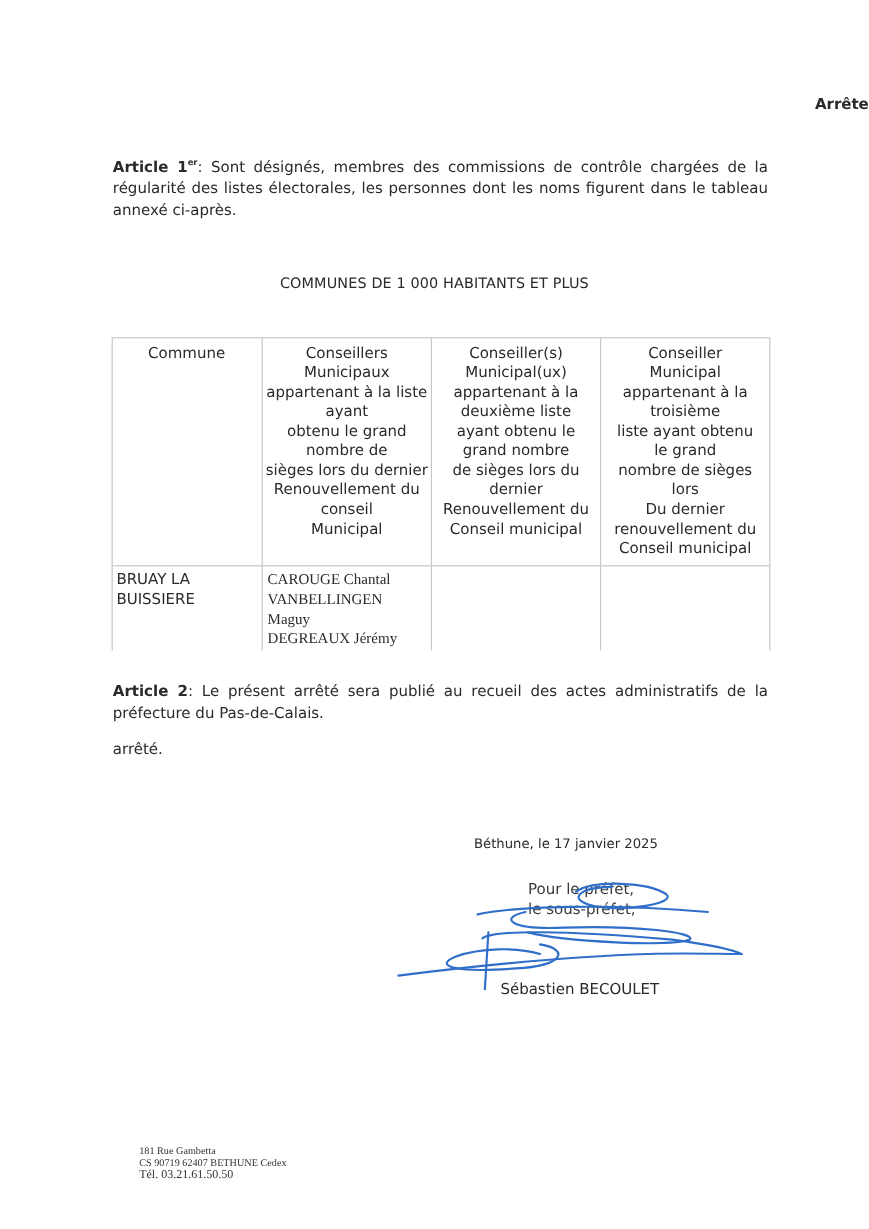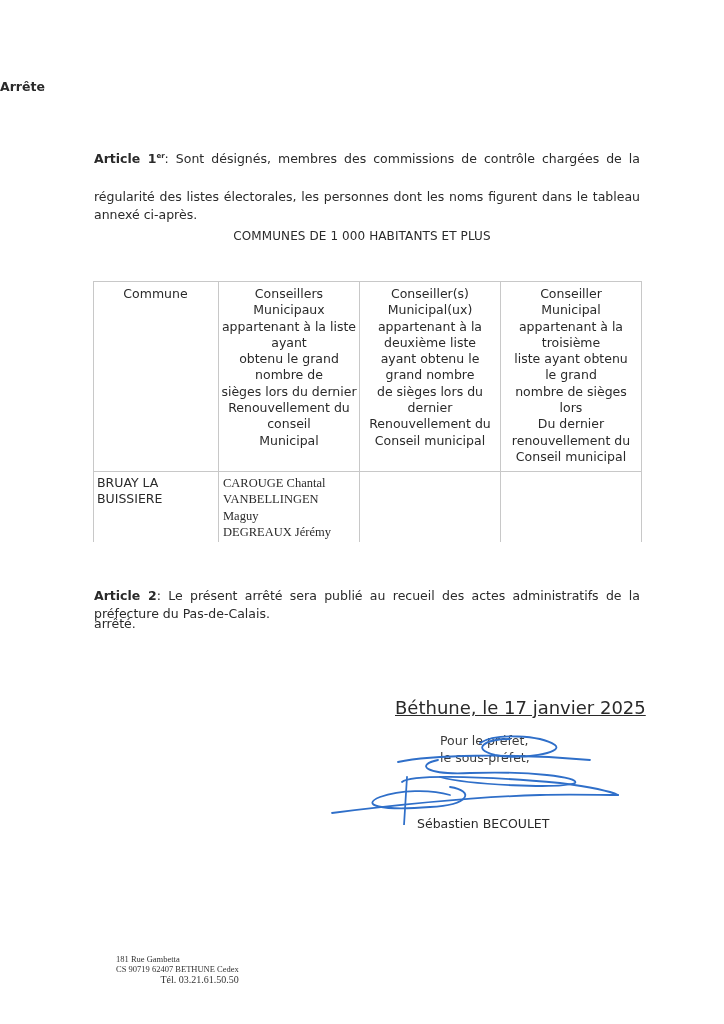--- a/index.html
+++ b/index.html
@@ -1,35 +1,35 @@
 <!DOCTYPE html>
 <html><head>
 <meta charset="utf-8">
 <style>
   html, body { margin: 0; padding: 0; background: #ffffff; }
   body { width: 724px; height: 1024px; position: relative; overflow: hidden;
          font-family: "DejaVu Sans", sans-serif; color: #2a2a2a; }
   .abs { position: absolute; }
-  .title { left: 0; width: 724px; top: 79px; text-align: left; font-weight: bold; font-size: 12.5px; }
+  .title { left: 0; width: 724px; top: 79px; text-align: right; font-weight: bold; font-size: 12.5px; }
   .para { left: 94px; width: 546px; font-size: 12.5px; line-height: 18px; text-align: justify; }
   .para b { font-weight: bold; }
-  .justify-last { text-align-last: justify; margin-top: 20px; }
+  .justify-last { text-align-last: justify; }
   .table-title { left: 0; width: 724px; top: 229px; text-align: center; font-size: 12px; letter-spacing: 0.1px; }
   .tbl { left: 93px; top: 257px; width: 548px; height: 261px; margin-top: 24px; }
   .tbl .hline { position: absolute; height: 1px; background: #c8c8c8; }
   .tbl .vline { position: absolute; width: 1px; background: #c8c8c8; }
   .cell { position: absolute; font-size: 12.5px; line-height: 16.3px; }
   .cell.center { text-align: center; }
   .cell .ln { display: block; white-space: nowrap; }
-  .place { left: 395px; top: 697px; font-size: 18px; text-decoration: underline; }
+  .place { left: 395px; top: 697px; font-size: 11px; }
   .sig1 { left: 440px; top: 732px; font-size: 12.5px; line-height: 17px; color: #3a3a3a; }
   .signame { left: 417px; top: 816px; font-size: 12.5px; }
   .sigsvg { left: 320px; top: 725px; }
   .footer { left: 88px; top: 955px; font-family: "Liberation Serif", serif; font-size: 8.5px; line-height: 9.5px; color: #333; margin-left: 28px; }
-  .footer .tel { font-size: 10px; line-height: 12px; text-align: right; }
+  .footer .tel { font-size: 10px; line-height: 12px; }
 </style>
 </head>
 <body>
 
 <div class="abs title">Arrête</div>
 
 <div class="abs para" style="top:127px;">
   <div class="justify-last"><b><span>Article 1</span><sup style="font-size:7px;">er</sup></b><span>: Sont désignés, membres des commissions de contrôle chargées de la</span></div>
   <div class="justify-last">régularité des listes électorales, les personnes dont les noms figurent dans le tableau</div>
   <div>annexé ci-après.</div>

